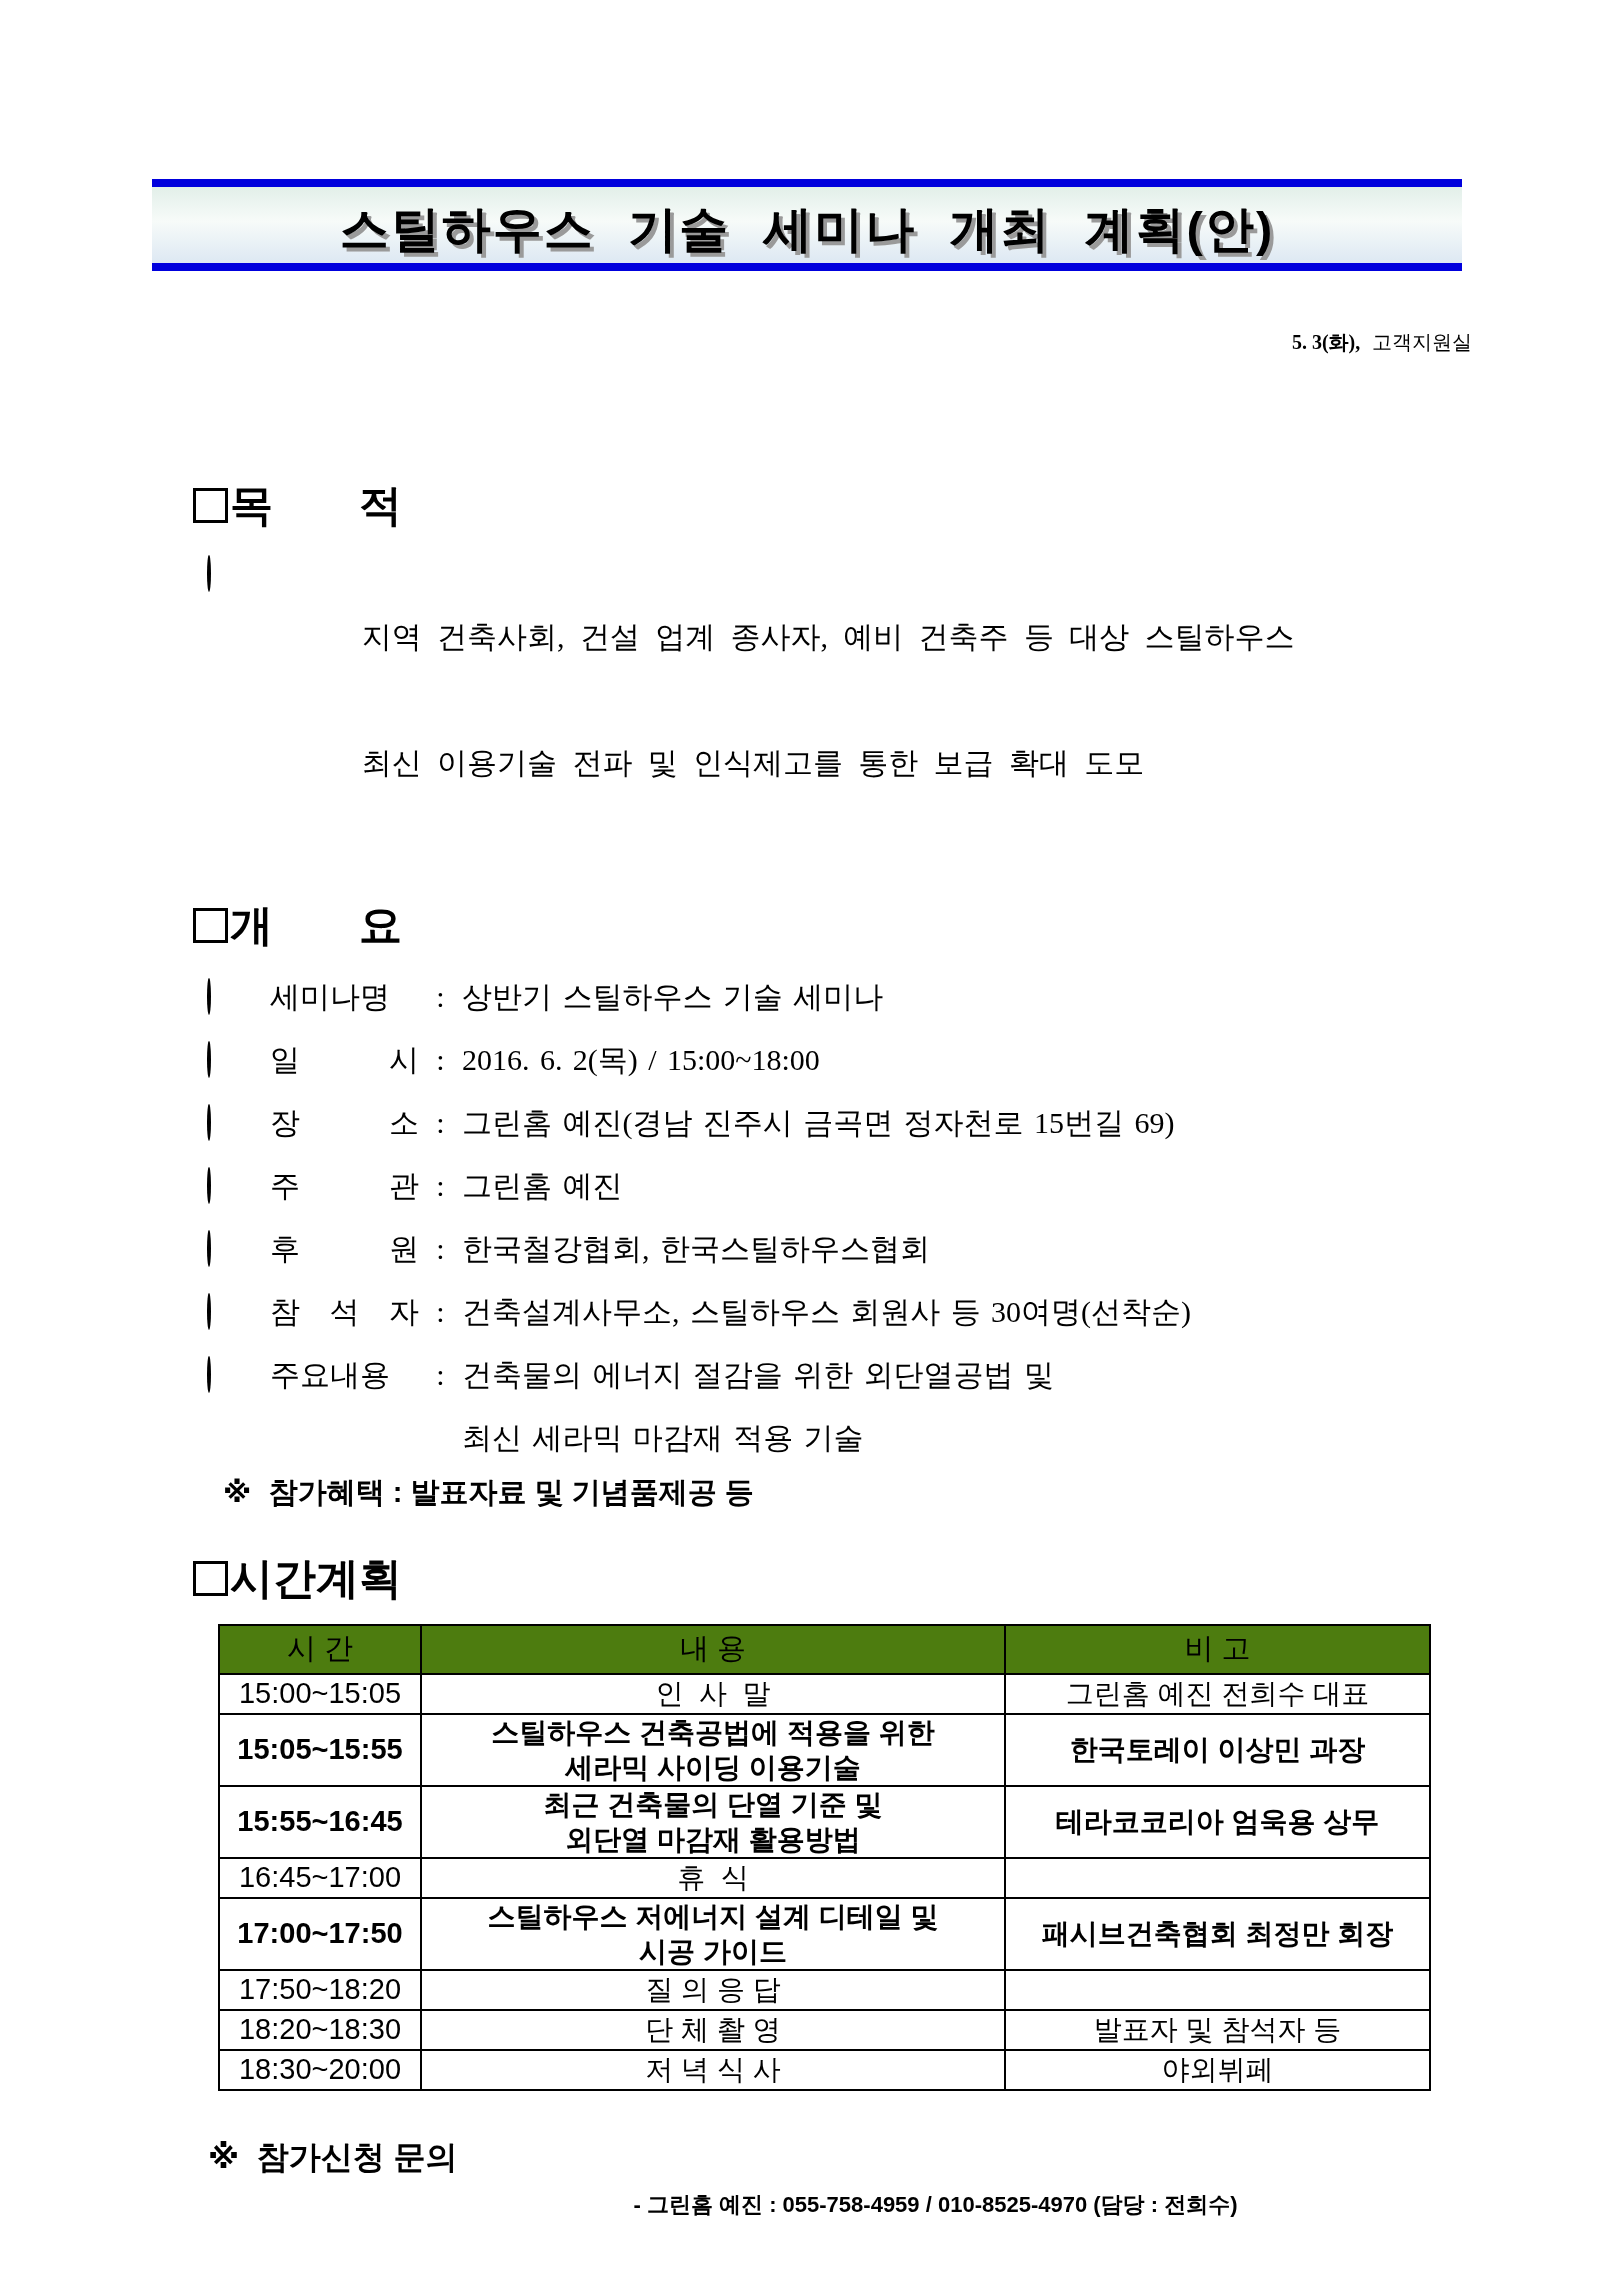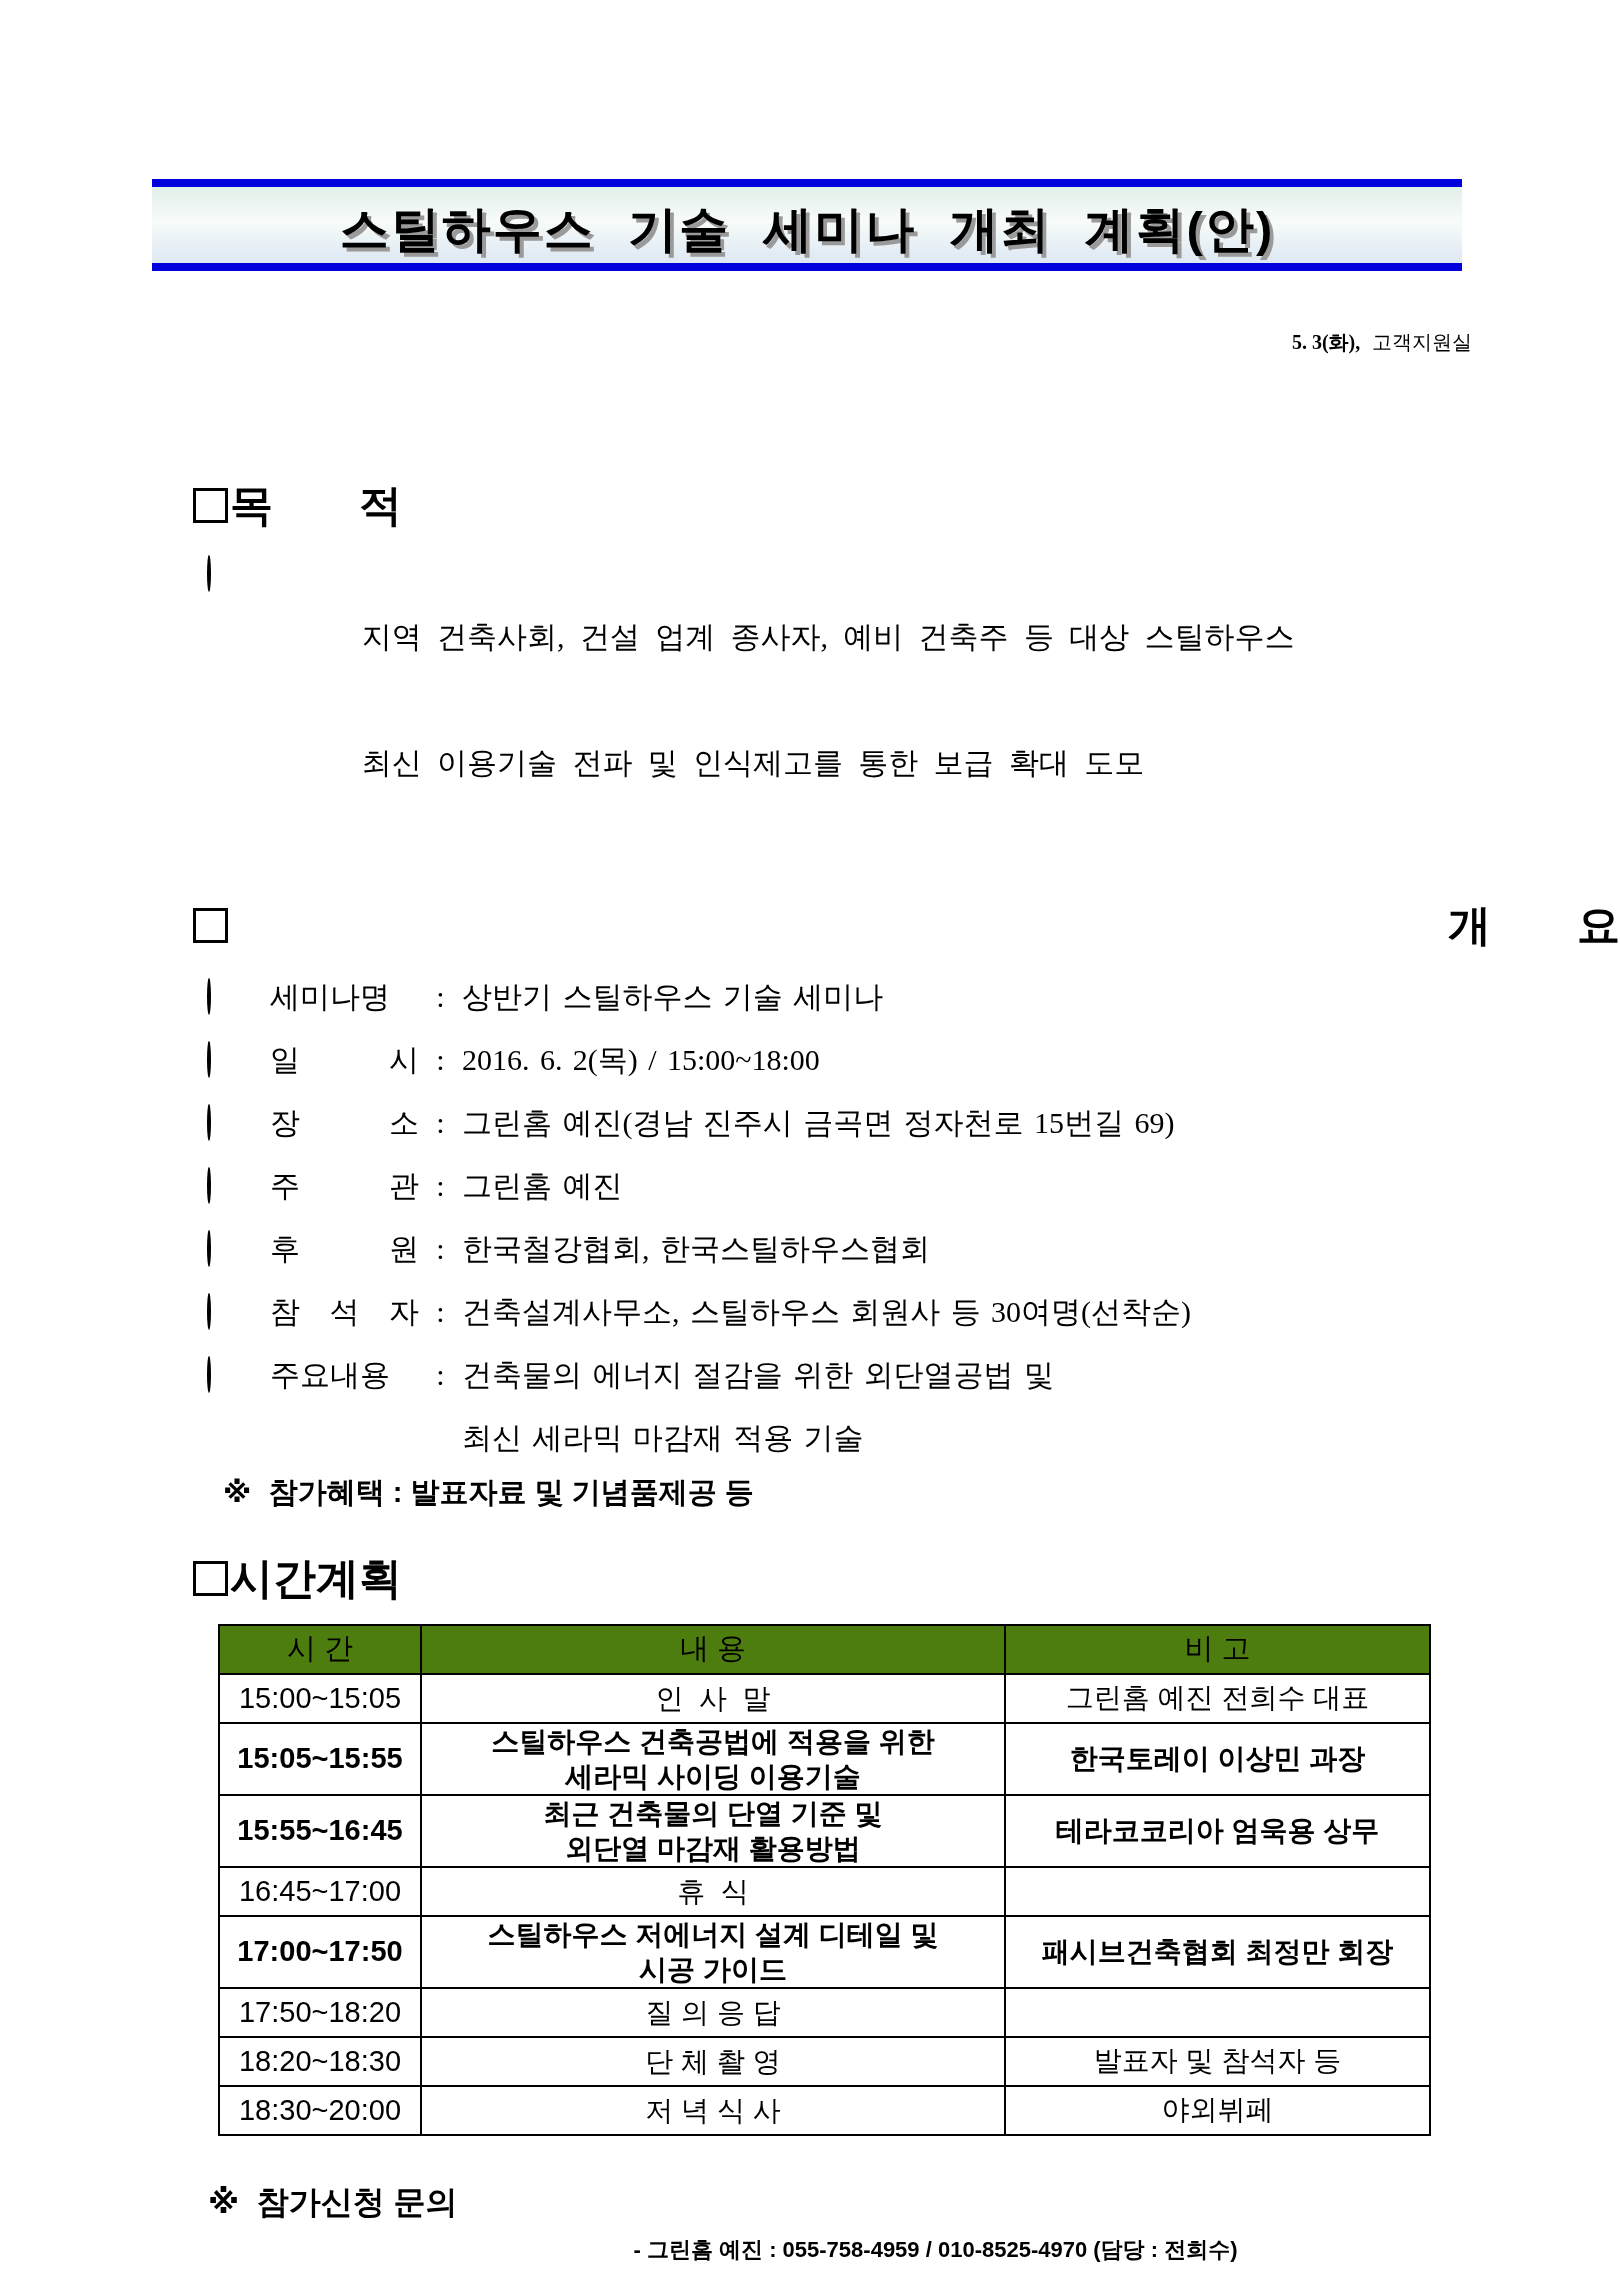--- a/index.html
+++ b/index.html
@@ -57,21 +57,21 @@
     font-size: 43px;
     line-height: 47px;
     white-space: pre;
   }
   .sq-icon {
     width: 35px; height: 35px;
     border: 3.9px solid #000;
     flex: 0 0 auto;
   }
   .h-purpose { margin-top: 84px; }
-  .h-overview { margin-top: 45px; justify-content: space-between; }
+  .h-overview { margin-top: 45px; }
   .h-schedule { margin-top: 43px; }
 
   
   .bullet-row {
     display: flex;
     margin-left: 207px;
     font-size: 30px;
     line-height: 63px;
   }
   .bullet-cell { width: 63px; flex: 0 0 auto; }
@@ -140,21 +140,21 @@
     background: #4d7c0f;
     font-weight: normal;
     font-size: 29px;
     height: 49px;
     border-bottom: 2.9px solid #000;
     white-space: pre;
   }
   .c-time  { font-size: 29px; white-space: pre; }
   .c-content { font-size: 28px; line-height: 35px; white-space: pre-wrap; }
   .c-note  { font-size: 28px; white-space: pre-wrap; }
-  .r-single { height: 49px; }
+  .r-single { height: 40px; }
   .r-double { height: 64px; font-weight: bold; }
 
   
   .contact { margin: 47px 0 0 208px; font-family: "Liberation Sans", "DejaVu Sans", sans-serif; font-weight: bold; }
   .contact-heading {
     display: flex;
     gap: 17.6px;
     font-size: 32px;
     line-height: 39px;
     white-space: pre;

